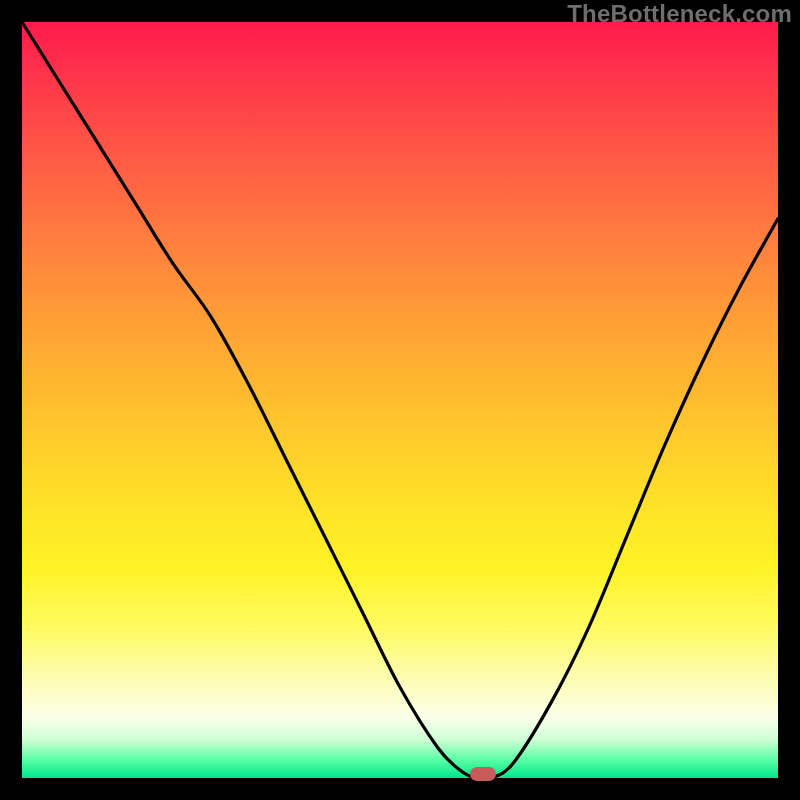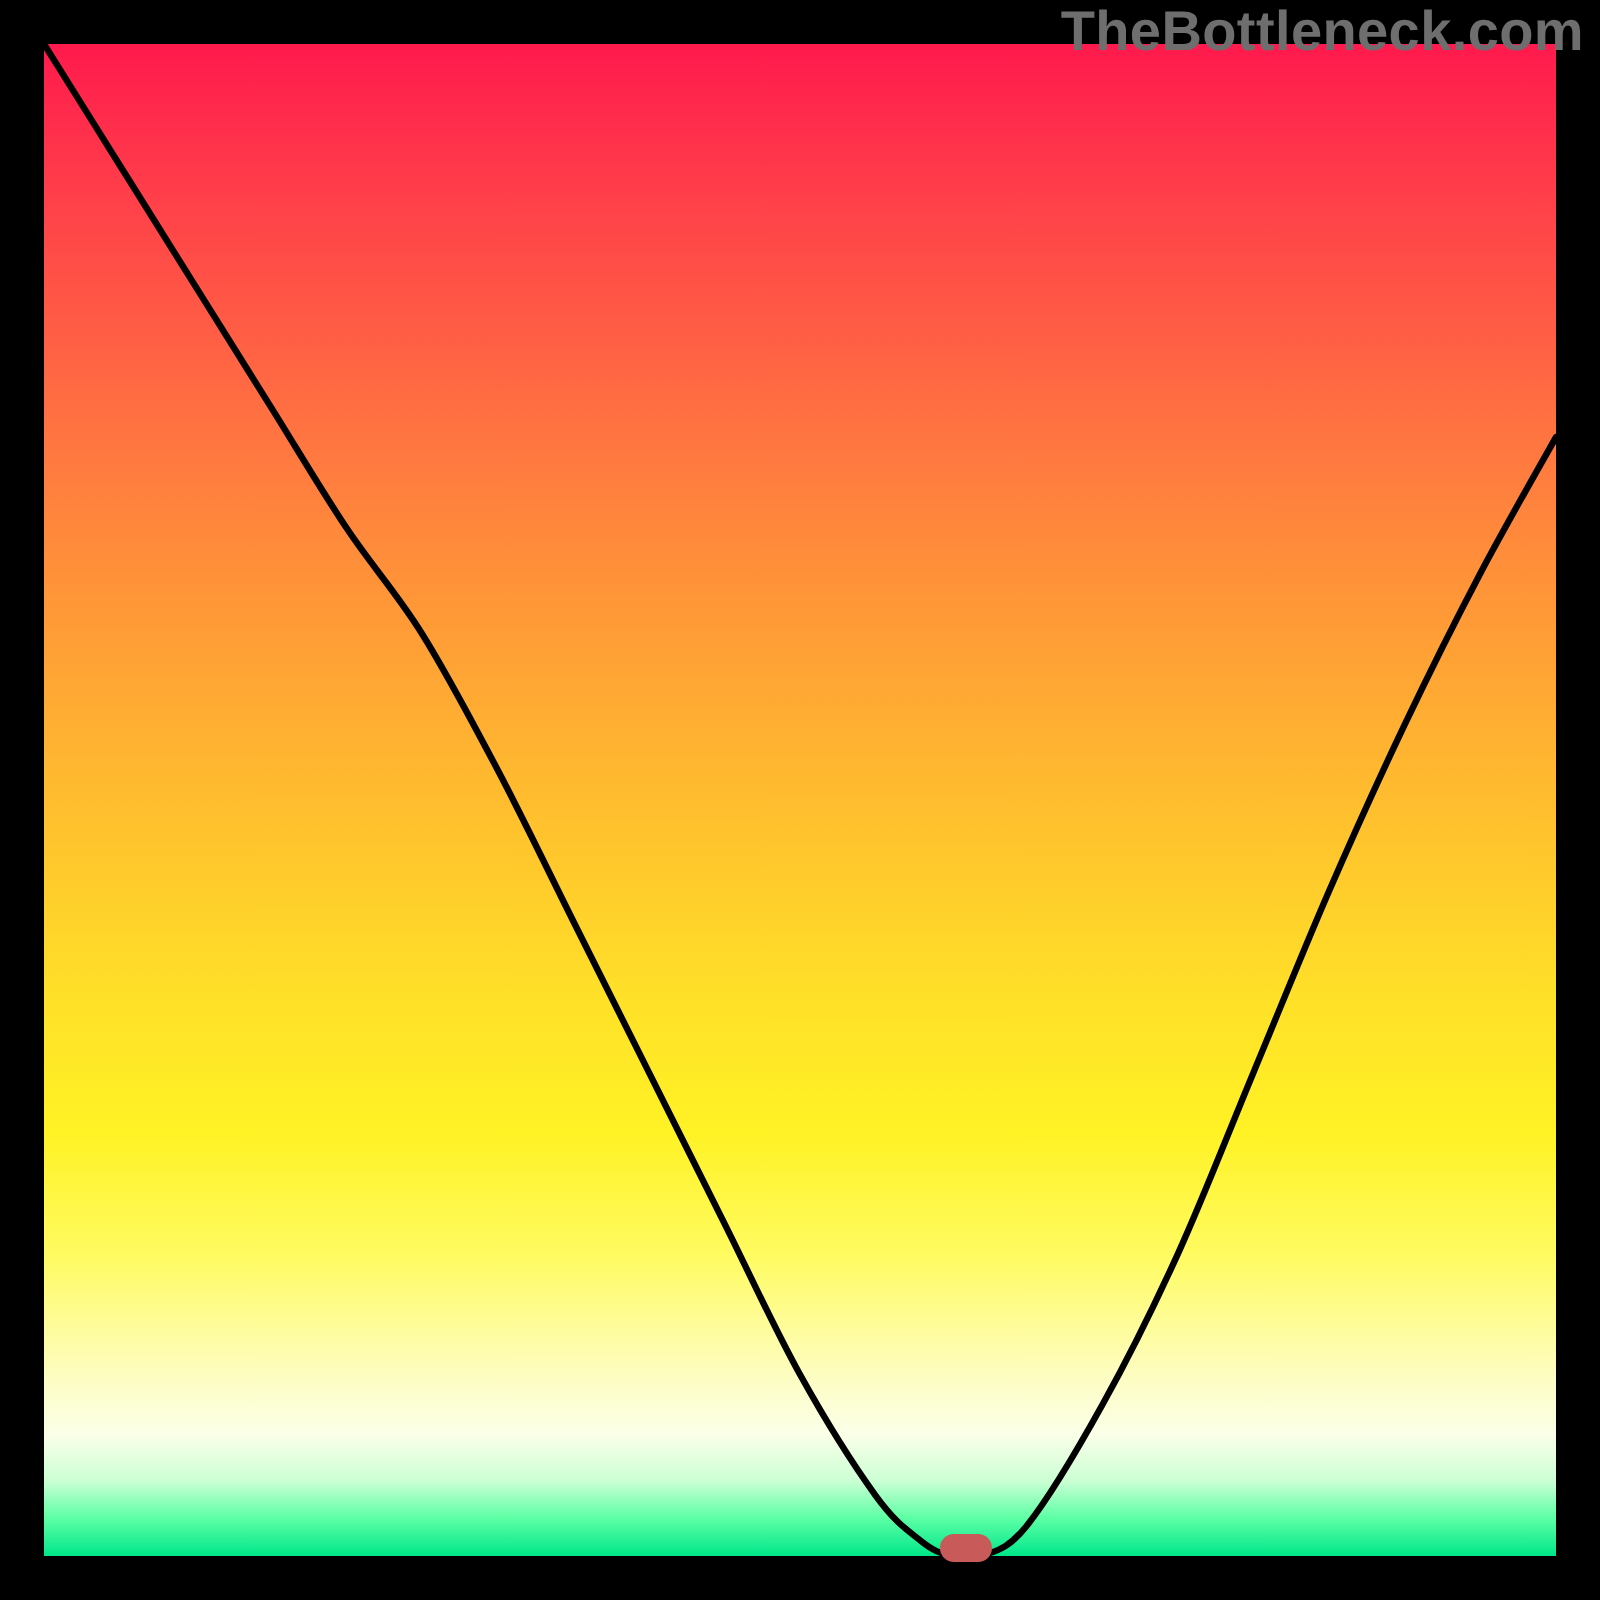--- a/index.html
+++ b/index.html
@@ -33,21 +33,21 @@
       #ccffd4 95%,
       #5dffa5 97.5%,
       #00e68a 100%
     );
   }
   .watermark {
     position: absolute;
     top: 0;
     right: 8px;
     font-family: Arial, Helvetica, sans-serif;
-    font-size: 28px;
+    font-size: 24px;
     font-weight: 600;
     color: #6e6e6e;
     letter-spacing: 0.2px;
     user-select: none;
   }
   svg.curve {
     position: absolute;
     left: 0;
     top: 0;
     width: 756px;

